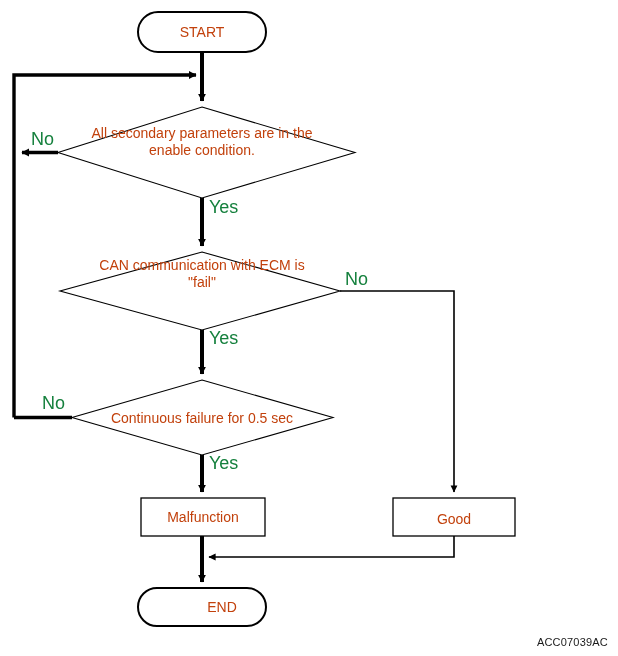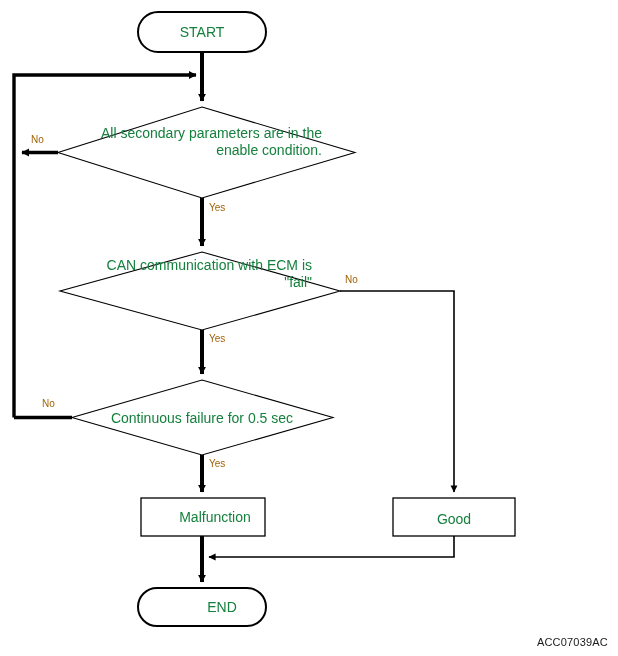--- a/index.html
+++ b/index.html
@@ -1,21 +1,21 @@
 <!DOCTYPE html>
 <html><head>
 <meta charset="utf-8">
 <style>
   html,body{margin:0;padding:0;background:#ffffff;}
   body{width:618px;height:656px;position:relative;overflow:hidden;
        font-family:"Liberation Sans",sans-serif;color:#1a1a1a;}
   #canvas{position:absolute;inset:0;width:618px;height:656px;}
   .node-text{position:absolute;display:flex;align-items:center;justify-content:center;
-             text-align:right;font-size:14px;line-height:17px;color:#15803d;}
-  .branch-lbl{position:absolute;font-size:10px;line-height:15px;color:#a16207;white-space:nowrap;}
+             text-align:center;font-size:14px;line-height:17px;color:#c2410c;}
+  .branch-lbl{position:absolute;font-size:18px;line-height:15px;color:#15803d;white-space:nowrap;}
   #footer{position:absolute;right:10px;bottom:8px;font-size:11px;letter-spacing:.2px;
           font-weight:normal;color:#1a1a1a;}
 </style>
 </head>
 <body>
 
 <svg id="canvas" viewBox="0 0 618 656">
   <defs>
     <marker id="ah-thick" markerWidth="9" markerHeight="9" refX="7.4" refY="4.5" orient="auto" markerUnits="userSpaceOnUse">
       <path d="M0,0.4 L8,4.5 L0,8.6 z" fill="#000000"></path>
@@ -64,21 +64,21 @@
 
 <div class="node-text" style="left:82px;top:122px;width:240px;height:40px;">All secondary parameters
 are in the enable condition.</div>
 
 <div class="node-text" style="left:92px;top:254px;width:220px;height:40px;">CAN communication with
 ECM is "fail"</div>
 
 <div class="node-text" style="left:102px;top:398px;width:200px;height:40px;">Continuous failure
 for 0.5 sec</div>
 
-<div class="node-text" style="left:141px;top:498px;width:124px;height:38px;padding-left:12px;">Malfunction</div>
+<div class="node-text" style="left:141px;top:498px;width:124px;height:38px;">Malfunction</div>
 
 <div class="node-text" style="left:393px;top:498px;width:122px;height:42px;">Good</div>
 
 <div class="node-text" style="left:138px;top:588px;width:128px;height:38px;padding-left:20px;">END</div>
 
 <div class="branch-lbl" style="left:31px;top:132px;">No</div>
 
 <div class="branch-lbl" style="left:209px;top:200px;">Yes</div>
 
 <div class="branch-lbl" style="left:345px;top:272px;">No</div>

